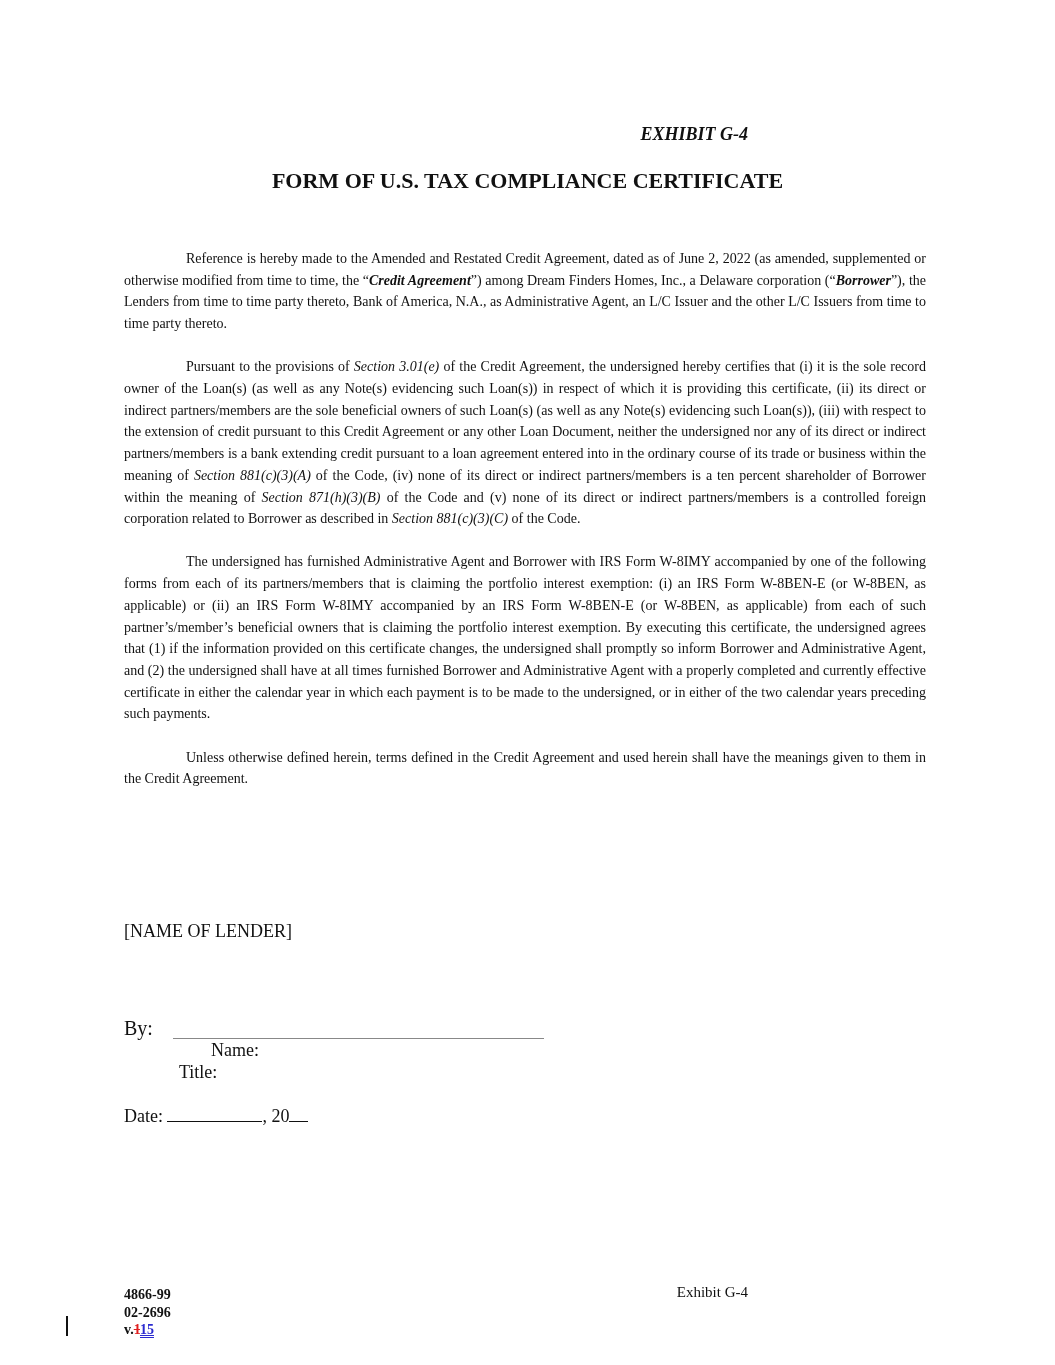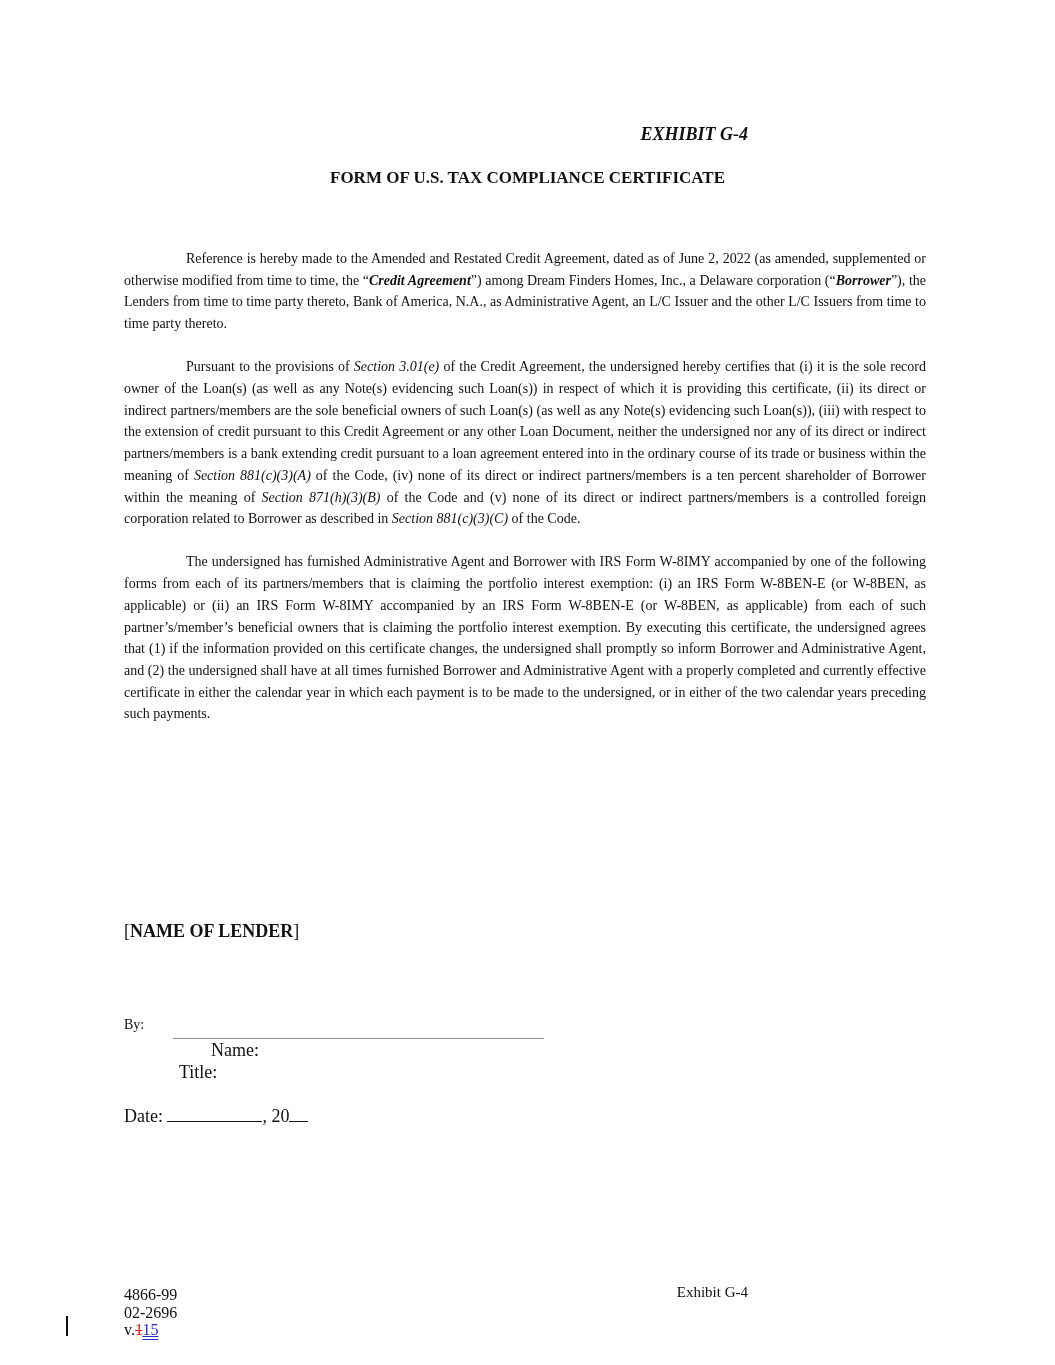--- a/index.html
+++ b/index.html
@@ -2,56 +2,57 @@
 <html><head>
 <meta charset="utf-8">
 <style>
   html, body { margin: 0; padding: 0; background: #ffffff; }
   body { width: 1055px; height: 1365px; position: relative; overflow: hidden;
          font-family: "Liberation Serif", "DejaVu Serif", serif; color: #111; }
   .page { position: absolute; left: 0; top: 0; width: 873px; height: 1365px; }
   .exhibit-top { position: absolute; right: 125px; top: 124px; font-size: 18px;
                  font-weight: bold; font-style: italic; }
   .title { position: absolute; left: 0; width: 1055px; top: 168px; text-align: center;
-           font-size: 17px; font-weight: bold; }
+           font-size: 22px; font-weight: bold; }
   .subtitle { position: absolute; left: 0; width: 1055px; top: 190px; text-align: center;
               font-size: 18px; }
   .body { position: absolute; left: 124px; width: 802px; top: 248px; font-size: 14px;
           line-height: 21.7px; }
   .body p { margin: 0 0 21.5px 0; text-align: justify; text-indent: 62px; }
   .bi { font-weight: bold; font-style: italic; }
   .lender { font-size: 18px; position: absolute; left: 124px; top: 921px; }
-  .lender b { font-weight: bold; }
-  .by { position: absolute; left: 124px; top: 1017px; font-size: 14px; }
+  .lender b { font-weight: normal; }
+  .by { position: absolute; left: 124px; top: 1017px; font-size: 20px; }
   .sigline { position: absolute; left: 173px; top: 1038px; width: 371px; height: 0;
              border-top: 1px solid #888; }
   .name-lbl { position: absolute; left: 179px; top: 1040px; font-size: 18px; margin-left: 32px; }
   .title-lbl { position: absolute; left: 179px; top: 1062px; font-size: 18px; }
   .date { position: absolute; left: 124px; top: 1105px; font-size: 18px; }
   .uline { display: inline-block; border-bottom: 1px solid #111; height: 16px; vertical-align: baseline; }
-  .footer-left { position: absolute; left: 124px; top: 1286px; font-size: 16px; line-height: 17.5px; }
+  .footer-left { position: absolute; left: 124px; top: 1286px; font-size: 14px; line-height: 17.5px; font-weight: bold; }
   .footer-right { position: absolute; right: 125px; top: 1284px; font-size: 15px; }
   .del { color: #e02020; text-decoration: line-through; }
   .ins { color: #2a2ad0; text-decoration: underline double; margin-top: 40px; }
   .changebar { position: absolute; left: 66px; top: 1316px; width: 2px; height: 20px; background: #111; }
 </style>
 </head>
 <body>
 
 <div class="page">
   <div class="exhibit-top">EXHIBIT G-4</div>
   <div class="title">FORM OF U.S. TAX COMPLIANCE CERTIFICATE</div>
 
   <div class="body">
     <p><span>Reference is hereby made to the Amended and Restated Credit Agreement, dated as of June 2, 2022 (as amended, supplemented or otherwise modified from time to time, the “</span><span class="bi">Credit Agreement</span><span>”) among Dream Finders Homes, Inc., a Delaware corporation (“</span><span class="bi">Borrower</span><span>”), the Lenders from time to time party thereto, Bank of America, N.A., as Administrative Agent, an L/C Issuer and the other L/C Issuers from time to time party thereto.</span></p>
 
     <p><span>Pursuant to the provisions of </span><i>Section 3.01(e)</i><span> of the Credit Agreement, the undersigned hereby certifies that (i) it is the sole record owner of the Loan(s) (as well as any Note(s) evidencing such Loan(s)) in respect of which it is providing this certificate, (ii) its direct or indirect partners/members are the sole beneficial owners of such Loan(s) (as well as any Note(s) evidencing such Loan(s)), (iii) with respect to the extension of credit pursuant to this Credit Agreement or any other Loan Document, neither the undersigned nor any of its direct or indirect partners/members is a bank extending credit pursuant to a loan agreement entered into in the ordinary course of its trade or business within the meaning of </span><i>Section 881(c)(3)(A)</i><span> of the Code, (iv) none of its direct or indirect partners/members is a ten percent shareholder of Borrower within the meaning of </span><i>Section 871(h)(3)(B)</i><span> of the Code and (v) none of its direct or indirect partners/members is a controlled foreign corporation related to Borrower as described in </span><i>Section 881(c)(3)(C)</i><span> of the Code.</span></p>
 
     <p>The undersigned has furnished Administrative Agent and Borrower with IRS Form W-8IMY accompanied by one of the following forms from each of its partners/members that is claiming the portfolio interest exemption: (i) an IRS Form W-8BEN-E (or W-8BEN, as applicable) or (ii) an IRS Form W-8IMY accompanied by an IRS Form W-8BEN-E (or W-8BEN, as applicable) from each of such partner’s/member’s beneficial owners that is claiming the portfolio interest exemption. By executing this certificate, the undersigned agrees that (1) if the information provided on this certificate changes, the undersigned shall promptly so inform Borrower and Administrative Agent, and (2) the undersigned shall have at all times furnished Borrower and Administrative Agent with a properly completed and currently effective certificate in either the calendar year in which each payment is to be made to the undersigned, or in either of the two calendar years preceding such payments.</p>
 
+    <p>Unless otherwise defined herein, terms defined in the Credit Agreement and used herein shall have the meanings given to them in the Credit Agreement.</p>
   </div>
 
   <div class="lender"><span>[</span><b>NAME OF LENDER</b><span>]</span></div>
 
   <div class="by">By:</div>
   <div class="sigline"></div>
   <div class="name-lbl">Name:</div>
   <div class="title-lbl">Title:</div>
 
   <div class="date"><span>Date:</span> <span class="uline" style="width:95px"></span><span>, 20</span><span class="uline" style="width:19px"></span></div>

